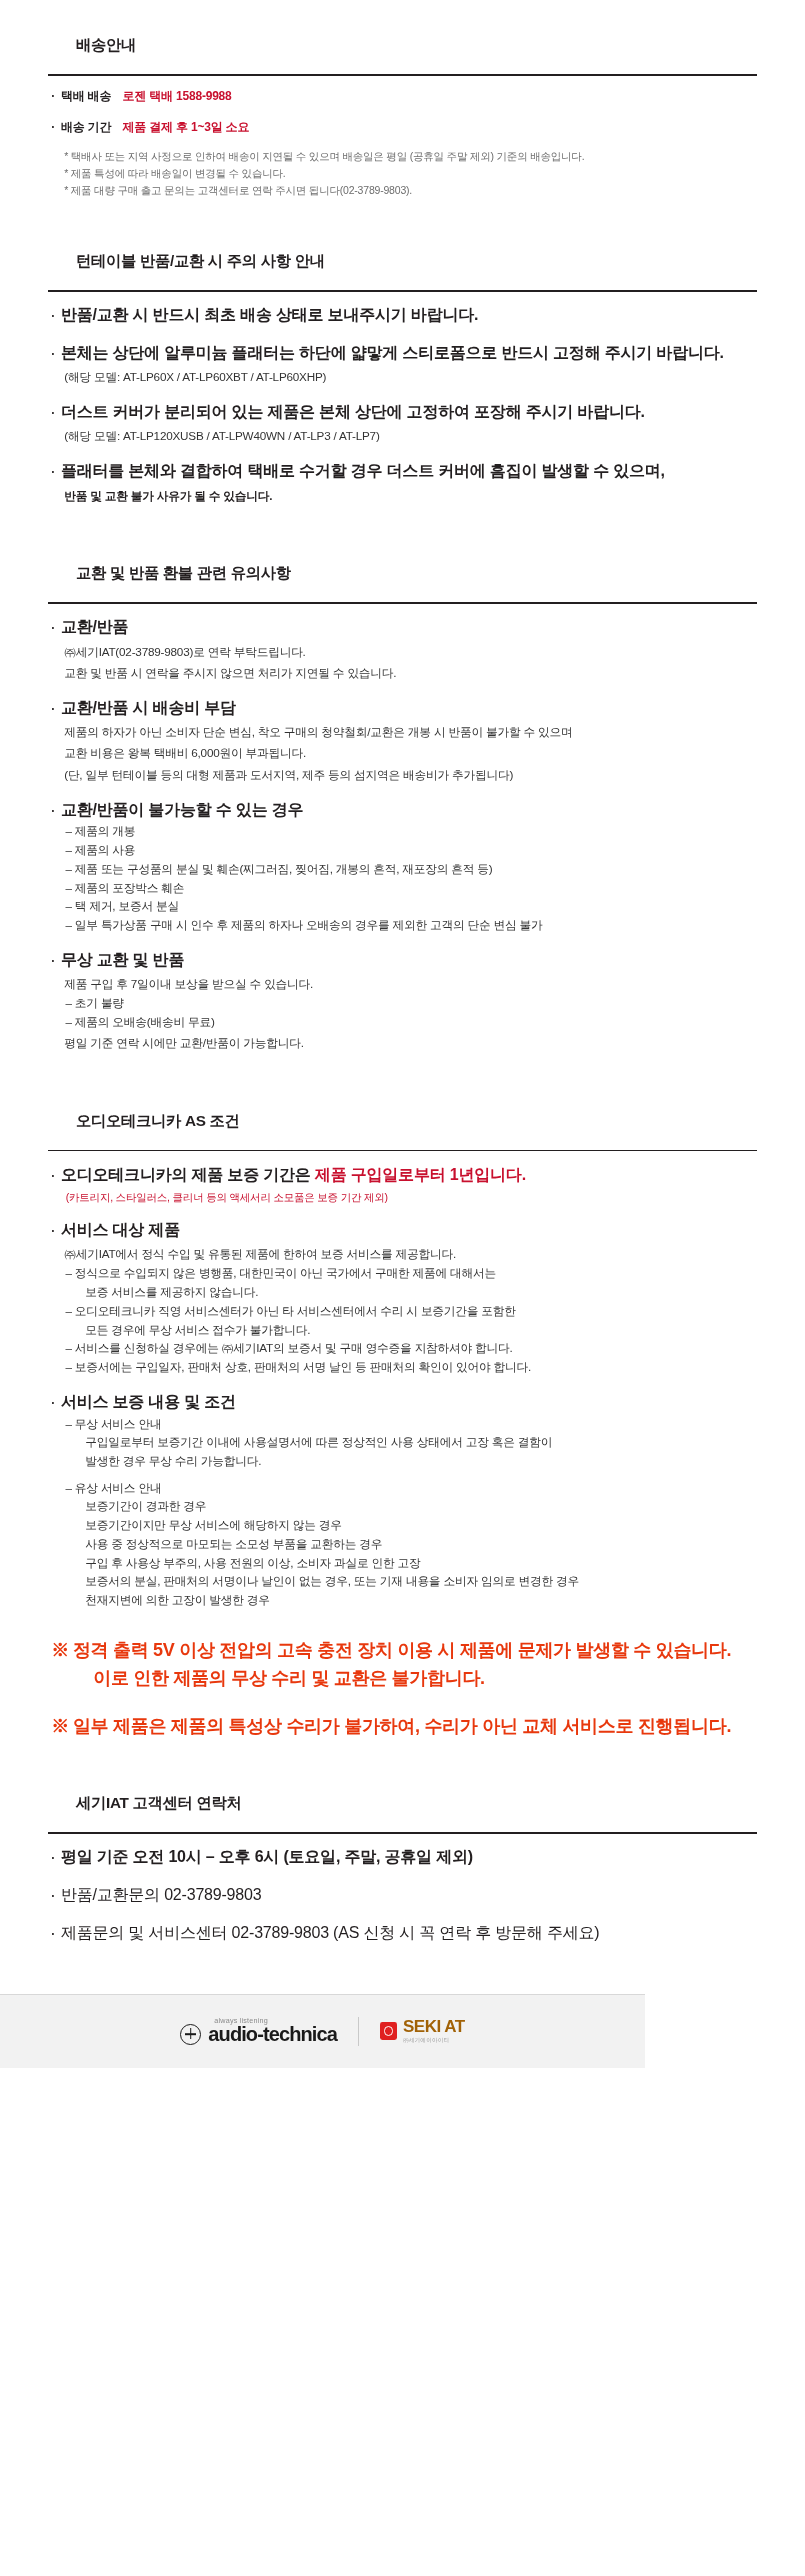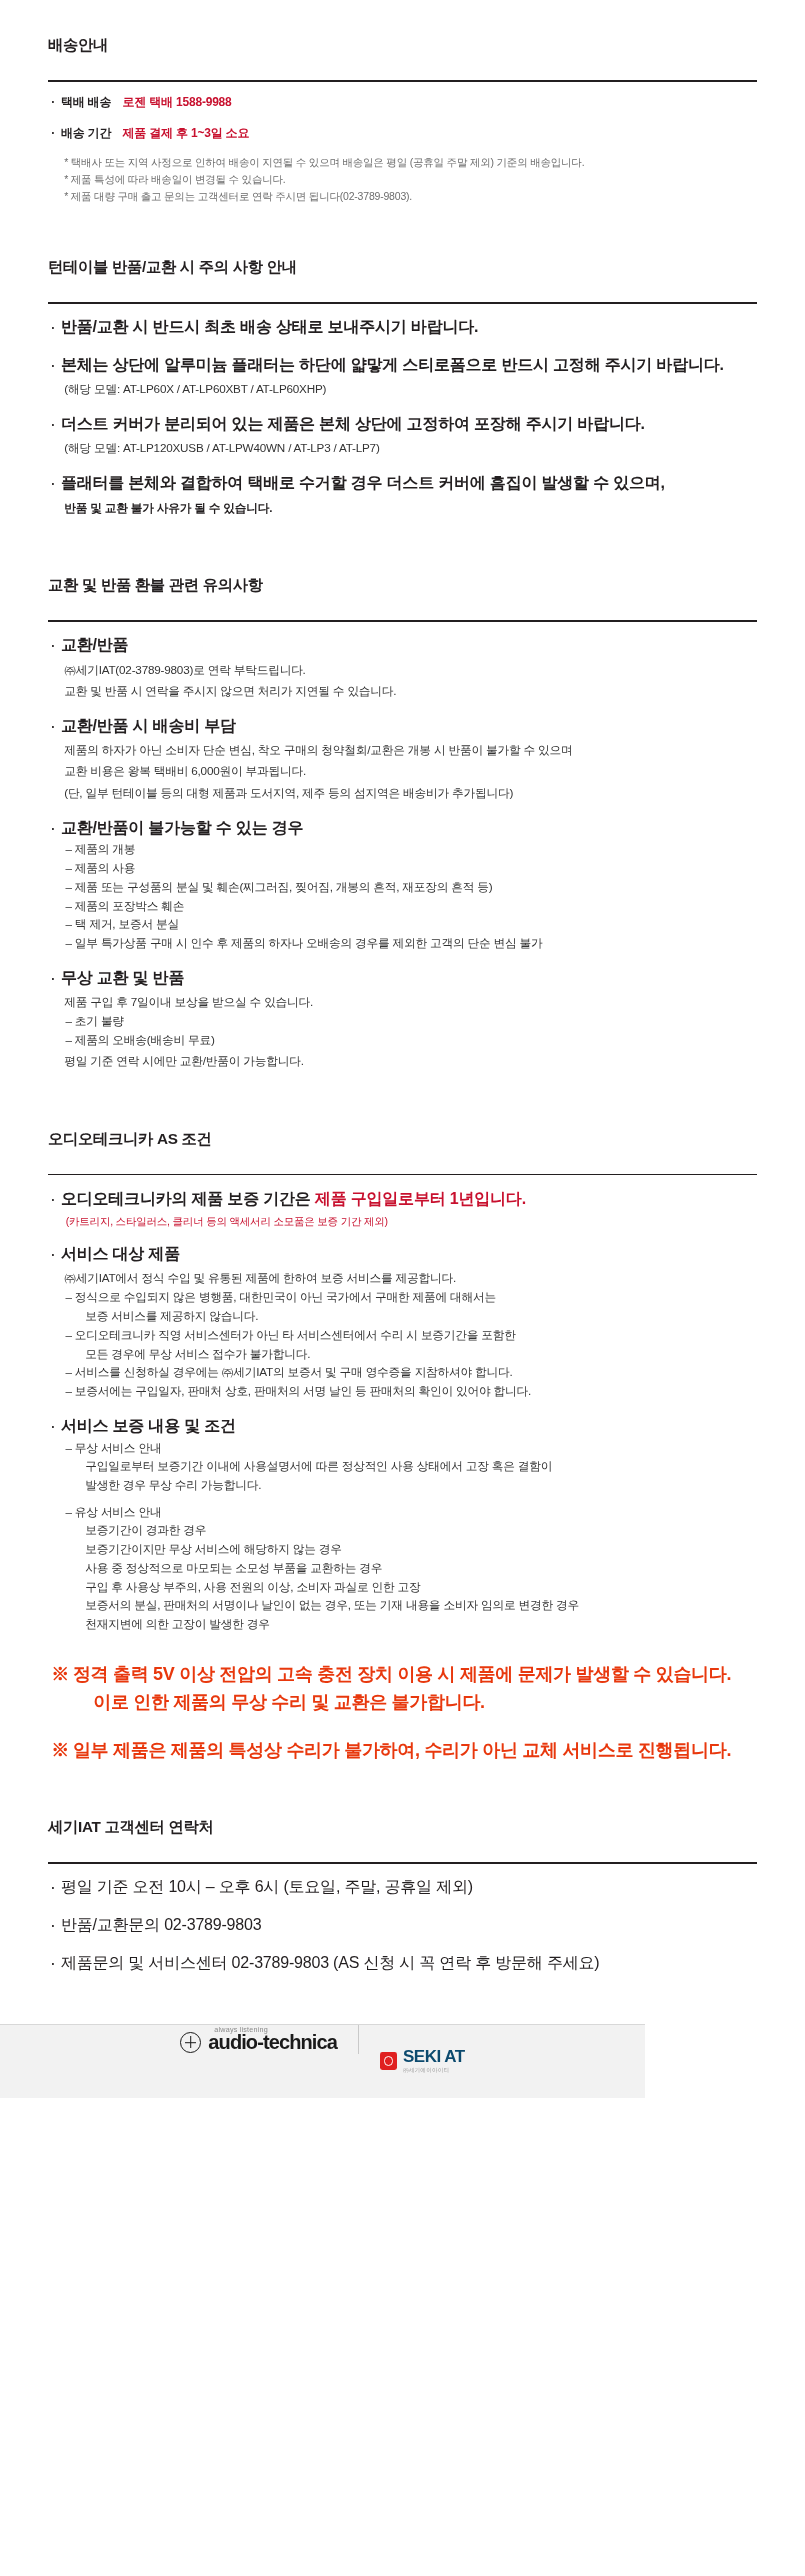--- a/index.html
+++ b/index.html
@@ -24,22 +24,23 @@
   .section {
     margin-top: 37px;
   }
   .section:first-child { margin-top: 35px; }
 
   .sec-title {
     font-size: 15.3px;
     font-weight: bold;
     color: #231f20;
     letter-spacing: -0.3px;
-    padding-bottom: 24px;
-    display: block;
+    padding-bottom: 18px;
+    display: block;
+    margin-left: 28px;
   }
   .rule {
     height: 1.6px;
     background: #231f20;
     width: 100%;
     margin-bottom: 6.4px;
   }
 
   .block { padding-left: 3.2px; }
 
@@ -138,20 +139,21 @@
   }
   .inline-red { color: #c8102e; }
 
   
   .footer {
     margin-top: 48px;
     border-top: 0.8px solid #d8d8d8;
     background: #f2f2f2;
     height: 74px;
     display: flex;
+    align-items: center;
     justify-content: center;
     gap: 21px;
     width: 645px;
     margin-left: -48px;
     box-sizing: border-box;
   }
   .at-logo {
     display: flex;
     flex-direction: column;
     align-items: flex-start;
@@ -220,21 +222,21 @@
     left: 4px; top: 4px;
     width: 9.7px; height: 9.7px;
     border: 1.6px solid #fff;
     border-radius: 50%;
     box-sizing: border-box;
   }
   .seki-text { display: flex; flex-direction: column; align-items: flex-start; }
   .seki-word {
     font-size: 17px;
     font-weight: bold;
-    color: #0c4a6e;
+    color: #a16207;
     letter-spacing: -0.5px;
   }
   .seki-sub {
     font-size: 5.6px;
     color: #9a9a9a;
     letter-spacing: 0.2px;
   }
 </style>
 </head>
 <body>
@@ -375,21 +377,21 @@
         <span class="star">※</span><span>일부 제품은 제품의 특성상 수리가 불가하여, 수리가 아닌 교체 서비스로 진행됩니다.</span>
       </div>
     </div>
   </div>
 
   <div class="section" style="margin-top:52px;">
     <span class="sec-title">세기IAT 고객센터 연락처</span>
     <div class="rule"></div>
     <div class="block">
       <div class="bullet-row">
-        <span class="dot">·</span><span class="hdr-line" style="font-weight:normal;">평일 기준 오전 10시 – 오후 6시 (토요일, 주말, 공휴일 제외)</span>
+        <span class="dot">·</span><span class="hdr-line" style="font-weight:bold;">평일 기준 오전 10시 – 오후 6시 (토요일, 주말, 공휴일 제외)</span>
       </div>
       <div class="bullet-row">
         <span class="dot">·</span><span class="hdr-line" style="font-weight:normal;">반품/교환문의 02-3789-9803</span>
       </div>
       <div class="bullet-row">
         <span class="dot">·</span><span class="hdr-line" style="font-weight:normal;">제품문의 및 서비스센터 02-3789-9803 (AS 신청 시 꼭 연락 후 방문해 주세요)</span>
       </div>
     </div>
   </div>
 

